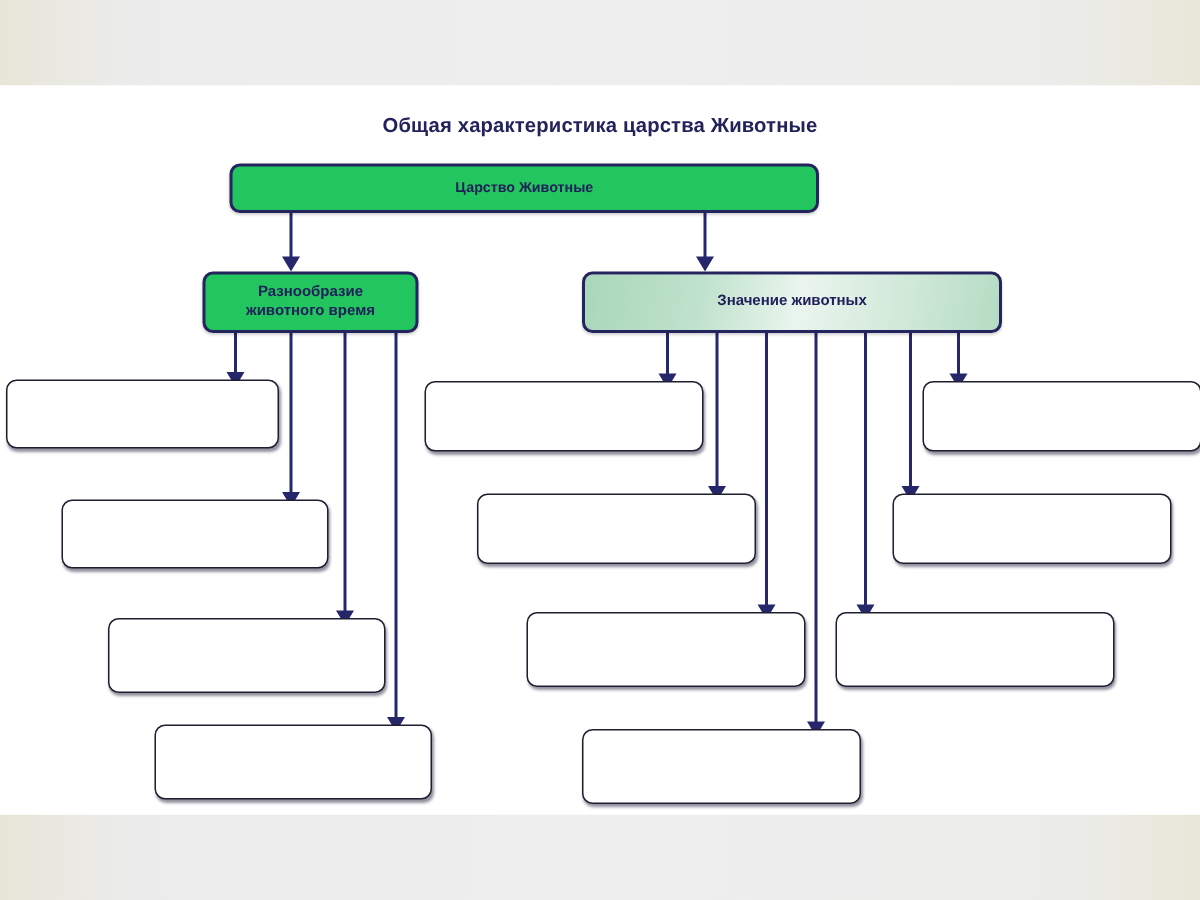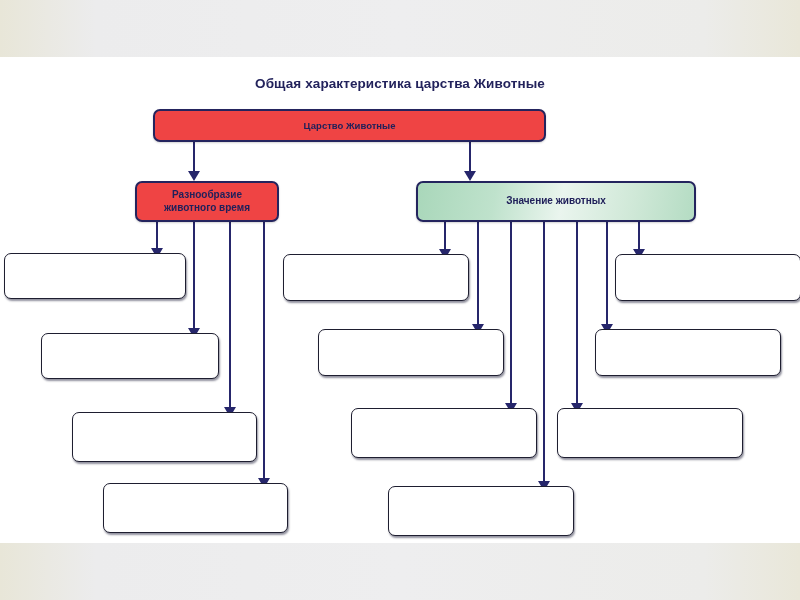--- a/index.html
+++ b/index.html
@@ -56,21 +56,21 @@
     display: flex;
     align-items: center;
     justify-content: center;
     text-align: center;
     line-height: 1.25;
   }
   .node.green {
     border: 2.2px solid #24245e;
     color: #20205a;
     font-weight: bold;
-    background: #ef4444;
+    background: #22c55e;
     box-shadow: 0 1px 2px rgba(0,0,0,.18);
   }
   .node.green.grad {
     background: linear-gradient(100deg, #a9d7ba 0%, #bfe2cc 28%, #eaf5ee 52%, #cfe8d7 78%, #b4dcc3 100%);
   }
   .node.blank {
     border: 1.7px solid #1e1e30;
     background: #ffffff;
     box-shadow: 1px 2px 2px rgba(10,10,40,.45);
   }
@@ -149,21 +149,21 @@
       </span>
     </div>
 
     <div class="node green" style="left:135px; top:124px; width:144px; height:41px; font-size:10px;">
       <span class="node-text">
         <span>Разнообразие</span><br>
         <span>животного время</span>
       </span>
     </div>
 
-    <div class="node green grad" style="left:416px; top:124px; width:280px; height:41px; font-size:10px;">
+    <div class="node green grad" style="left:388px; top:124px; width:280px; height:41px; font-size:10px;">
       <span class="node-text">Значение животных</span>
     </div>
 
     <div class="node blank" style="left:4px; top:196px; width:182px; height:46px;">
       <span class="node-text"></span>
     </div>
 
     <div class="node blank" style="left:41px; top:276px; width:178px; height:46px;">
       <span class="node-text"></span>
     </div>

